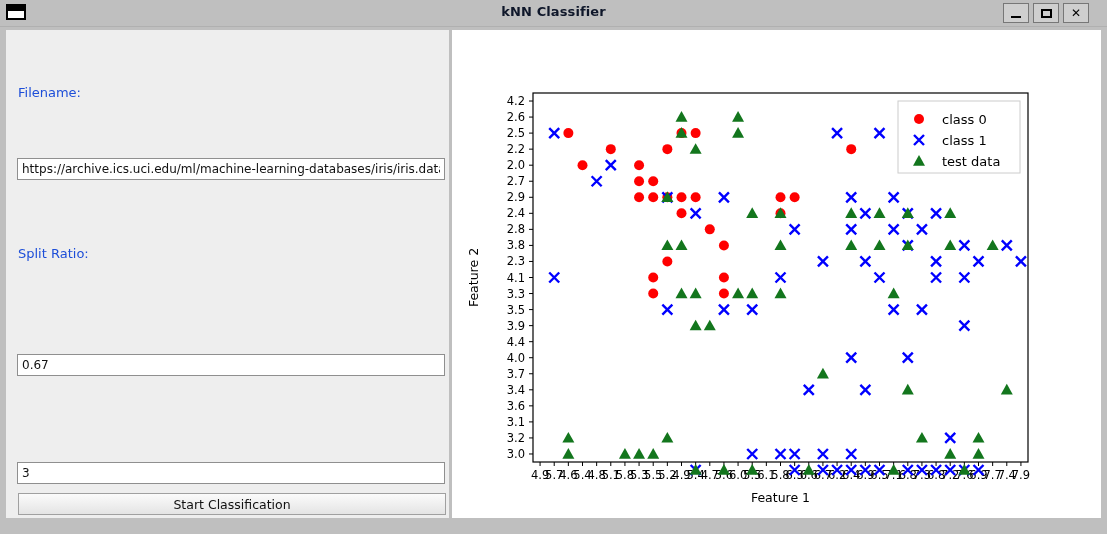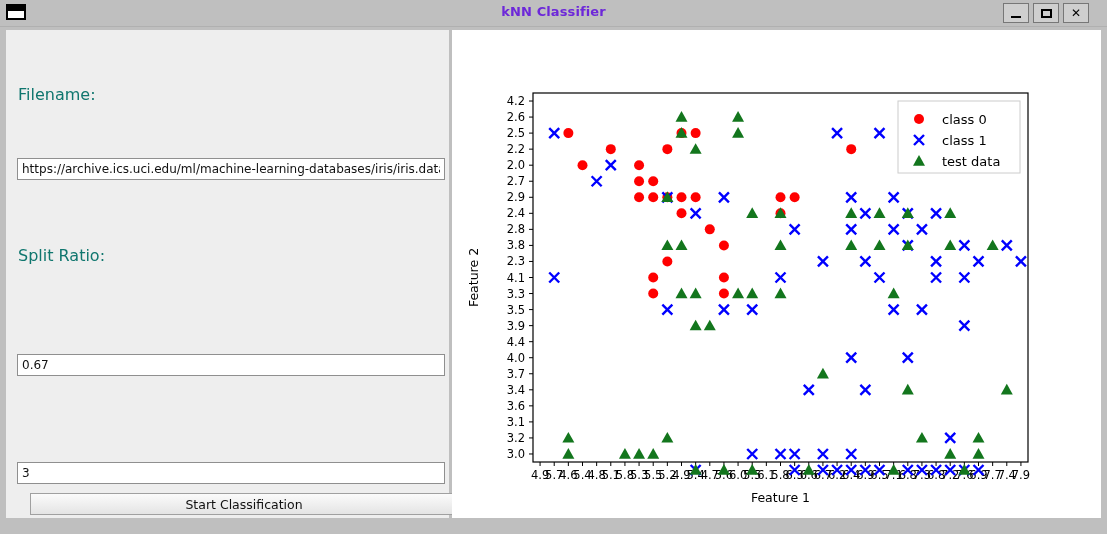--- a/index.html
+++ b/index.html
@@ -32,21 +32,21 @@
   #win-icon::before {
     content: "";
     position: absolute; left: 0; top: 0;
     width: 100%; height: 5px;
     background: #000000;
   }
   #title-text {
     position: absolute; left: 0; top: 4px;
     width: 1107px; text-align: center;
     font-size: 13px; font-weight: bold;
-    color: #6d28d9;
+    color: #0f172a;
     letter-spacing: 0.1px;
   }
   .winbtn {
     position: absolute; top: 3px;
     width: 26px; height: 20px;
     background: #cfcfcf;
     border: 1px solid #777;
     box-sizing: border-box;
     display: flex; align-items: center; justify-content: center;
     font-size: 12px; color: #000;
@@ -64,41 +64,41 @@
   }
 
   
   #left-panel {
     position: absolute; left: 6px; top: 30px;
     width: 443px; height: 488px;
     background: #eeeeee;
   }
   .form-label {
     position: absolute; left: 12px;
-    font-size: 16px; color: #0f766e;
+    font-size: 13px; color: #1d4ed8;
   }
   .form-input {
     position: absolute; left: 11px;
     width: 428px; height: 22px;
     background: #ffffff;
     border: 1px solid #8f8f8f;
     box-sizing: border-box;
     font-size: 12px; color: #111;
     padding: 0 4px;
     font-family: "DejaVu Sans", sans-serif;
     outline: none;
   }
   #label-filename  { top: 55px; }
   #input-filename  { top: 128px; }
   #label-split     { top: 216px; }
   #input-split     { top: 280px; margin-top: 44px; }
   #label-k         { top: 360px; }
   #input-k         { top: 432px; }
   #btn-start {
-    position: absolute; left: 24px; top: 463px;
+    position: absolute; left: 12px; top: 463px;
     width: 428px; height: 22px;
     background: linear-gradient(#fbfbfb, #e4e4e4);
     border: 1px solid #a0a0a0;
     box-sizing: border-box;
     font-size: 12.5px; color: #111;
     font-family: "DejaVu Sans", sans-serif;
     display:flex; align-items:center; justify-content:center;
     cursor: default;
   }
 

